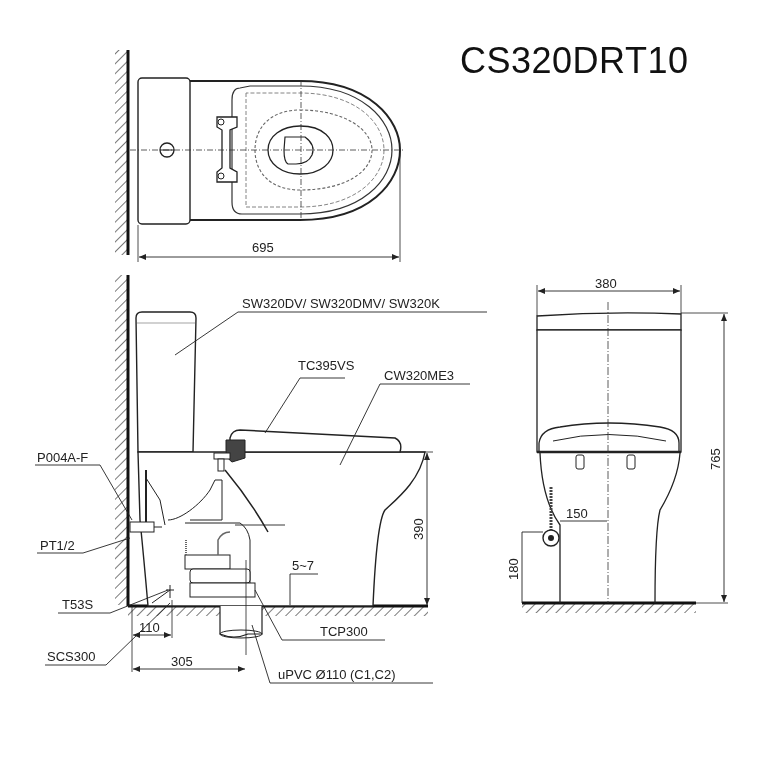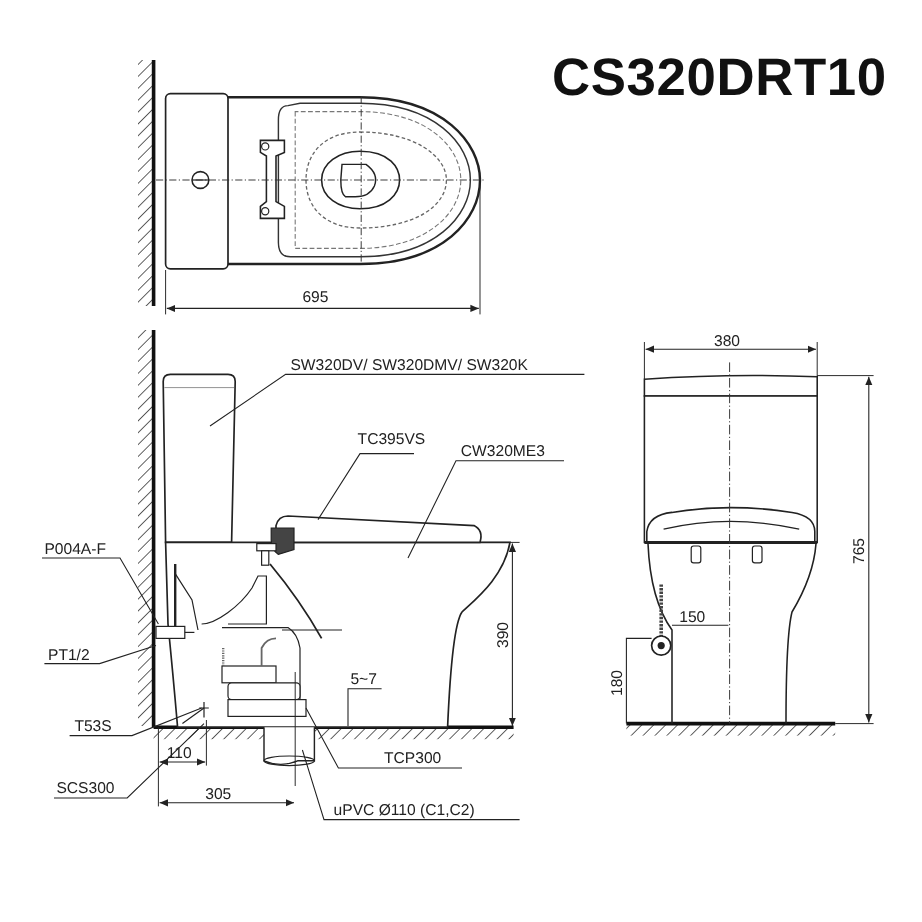--- a/index.html
+++ b/index.html
@@ -1,18 +1,18 @@
 <!DOCTYPE html>
 <html><head>
 <meta charset="utf-8">
 <style>
   html, body { margin: 0; padding: 0; background: #ffffff; }
   body { width: 768px; height: 768px; position: relative; overflow: hidden; font-family: "Liberation Sans", sans-serif; }
   #canvas { position: absolute; left: 0; top: 0; width: 768px; height: 768px; }
-  .model-title { position: absolute; left: 460px; top: 40px; font-size: 44px; font-weight: 700; color: #111; letter-spacing: 0.5px; font-family: "Liberation Sans", sans-serif; }
+  .model-title { position: absolute; left: 460px; top: 40px; font-size: 36px; font-weight: 400; color: #111; letter-spacing: 0.5px; font-family: "Liberation Sans", sans-serif; }
   svg text { font-family: "Liberation Sans", sans-serif; fill: #222; }
   .lbl { font-size: 13px; }
   .dim { font-size: 13px; }
 </style>
 </head>
 <body>
 
 <div class="model-title">CS320DRT10</div>
 
 <svg id="canvas" width="768" height="768" viewBox="0 0 768 768" xmlns="http://www.w3.org/2000/svg">

